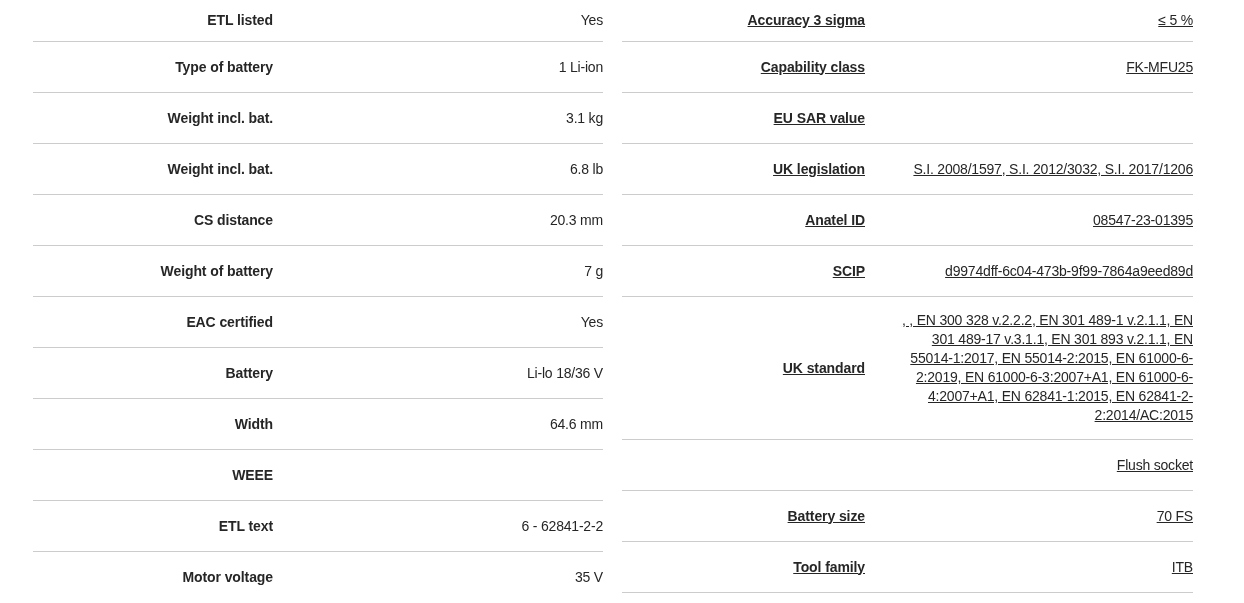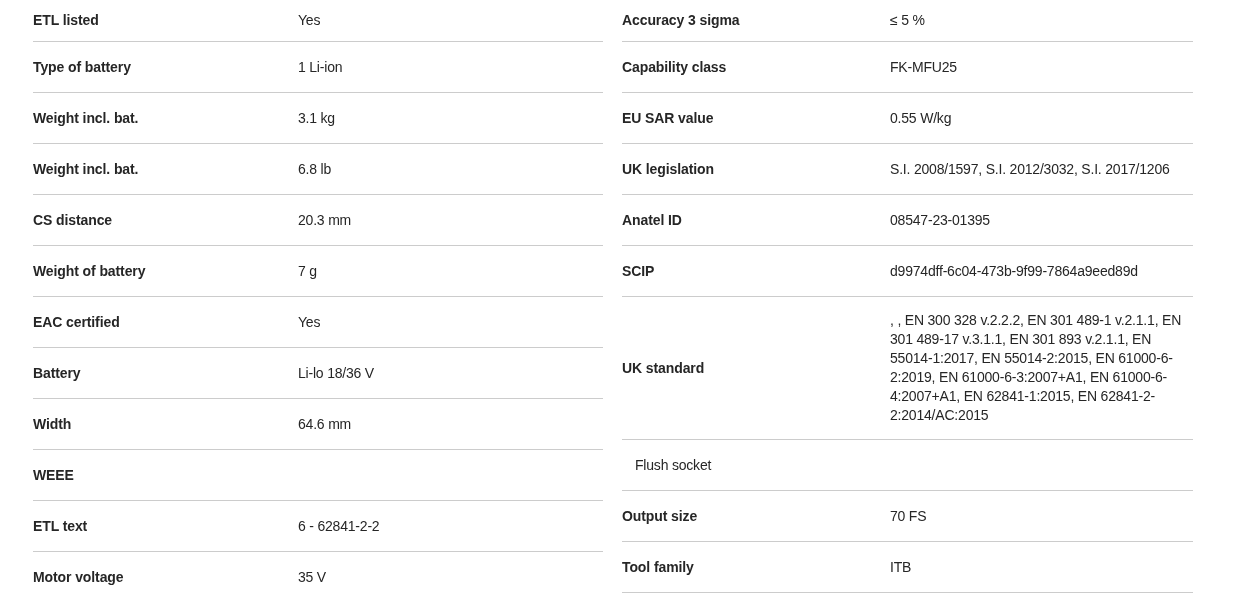--- a/index.html
+++ b/index.html
@@ -11,24 +11,25 @@
     color: var(--text, #262626);
     font-family: "Liberation Sans", sans-serif;
     font-size: 14px;
     letter-spacing: -0.1px;
   }
   .spec-table {
     display: flex;
     padding-left: 33px;
     box-sizing: border-box;
     width: 1244px;
+    text-align: right;
   }
   .spec-col { box-sizing: border-box; }
   .spec-col-left  { width: 570px; margin-right: 19px; }
-  .spec-col-right { width: 571px; }
+  .spec-col-right { width: 571px; text-decoration: underline; }
   .spec-row {
     display: flex;
     align-items: center;
     min-height: 51px;
     box-sizing: border-box;
     padding: 14px 0;
     border-bottom: 1px solid var(--divider, #cccccc);
   }
   .spec-row:first-child { min-height: 42px; padding: 11px 0; }
   .spec-col-left .spec-row:last-child { border-bottom: none; }
@@ -119,21 +120,20 @@
     <div class="spec-value">≤ 5 %</div>
   </div>
 
   <div class="spec-row">
     <div class="spec-label">Capability class</div>
     <div class="spec-value">FK-MFU25</div>
   </div>
 
   <div class="spec-row">
     <div class="spec-label">EU SAR value</div>
-    <div class="spec-value">0.55 W/kg</div>
   </div>
 
   <div class="spec-row">
     <div class="spec-label">UK legislation</div>
     <div class="spec-value">S.I. 2008/1597, S.I. 2012/3032, S.I. 2017/1206</div>
   </div>
 
   <div class="spec-row">
     <div class="spec-label">Anatel ID</div>
     <div class="spec-value">08547-23-01395</div>
@@ -147,21 +147,21 @@
   <div class="spec-row">
     <div class="spec-label">UK standard</div>
     <div class="spec-value">, , EN 300 328 v.2.2.2, EN 301 489-1 v.2.1.1, EN 301 489-17 v.3.1.1, EN 301 893 v.2.1.1, EN 55014-1:2017, EN 55014-2:2015, EN 61000-6-2:2019, EN 61000-6-3:2007+A1, EN 61000-6-4:2007+A1, EN 62841-1:2015, EN 62841-2-2:2014/AC:2015</div>
   </div>
 
   <div class="spec-row">
     <div class="spec-value">Flush socket</div>
   </div>
 
   <div class="spec-row">
-    <div class="spec-label">Output size</div>
+    <div class="spec-label">Battery size</div>
     <div class="spec-value">70 FS</div>
   </div>
 
   <div class="spec-row">
     <div class="spec-label">Tool family</div>
     <div class="spec-value">ITB</div>
   </div>
 </div>
 </div>
 

